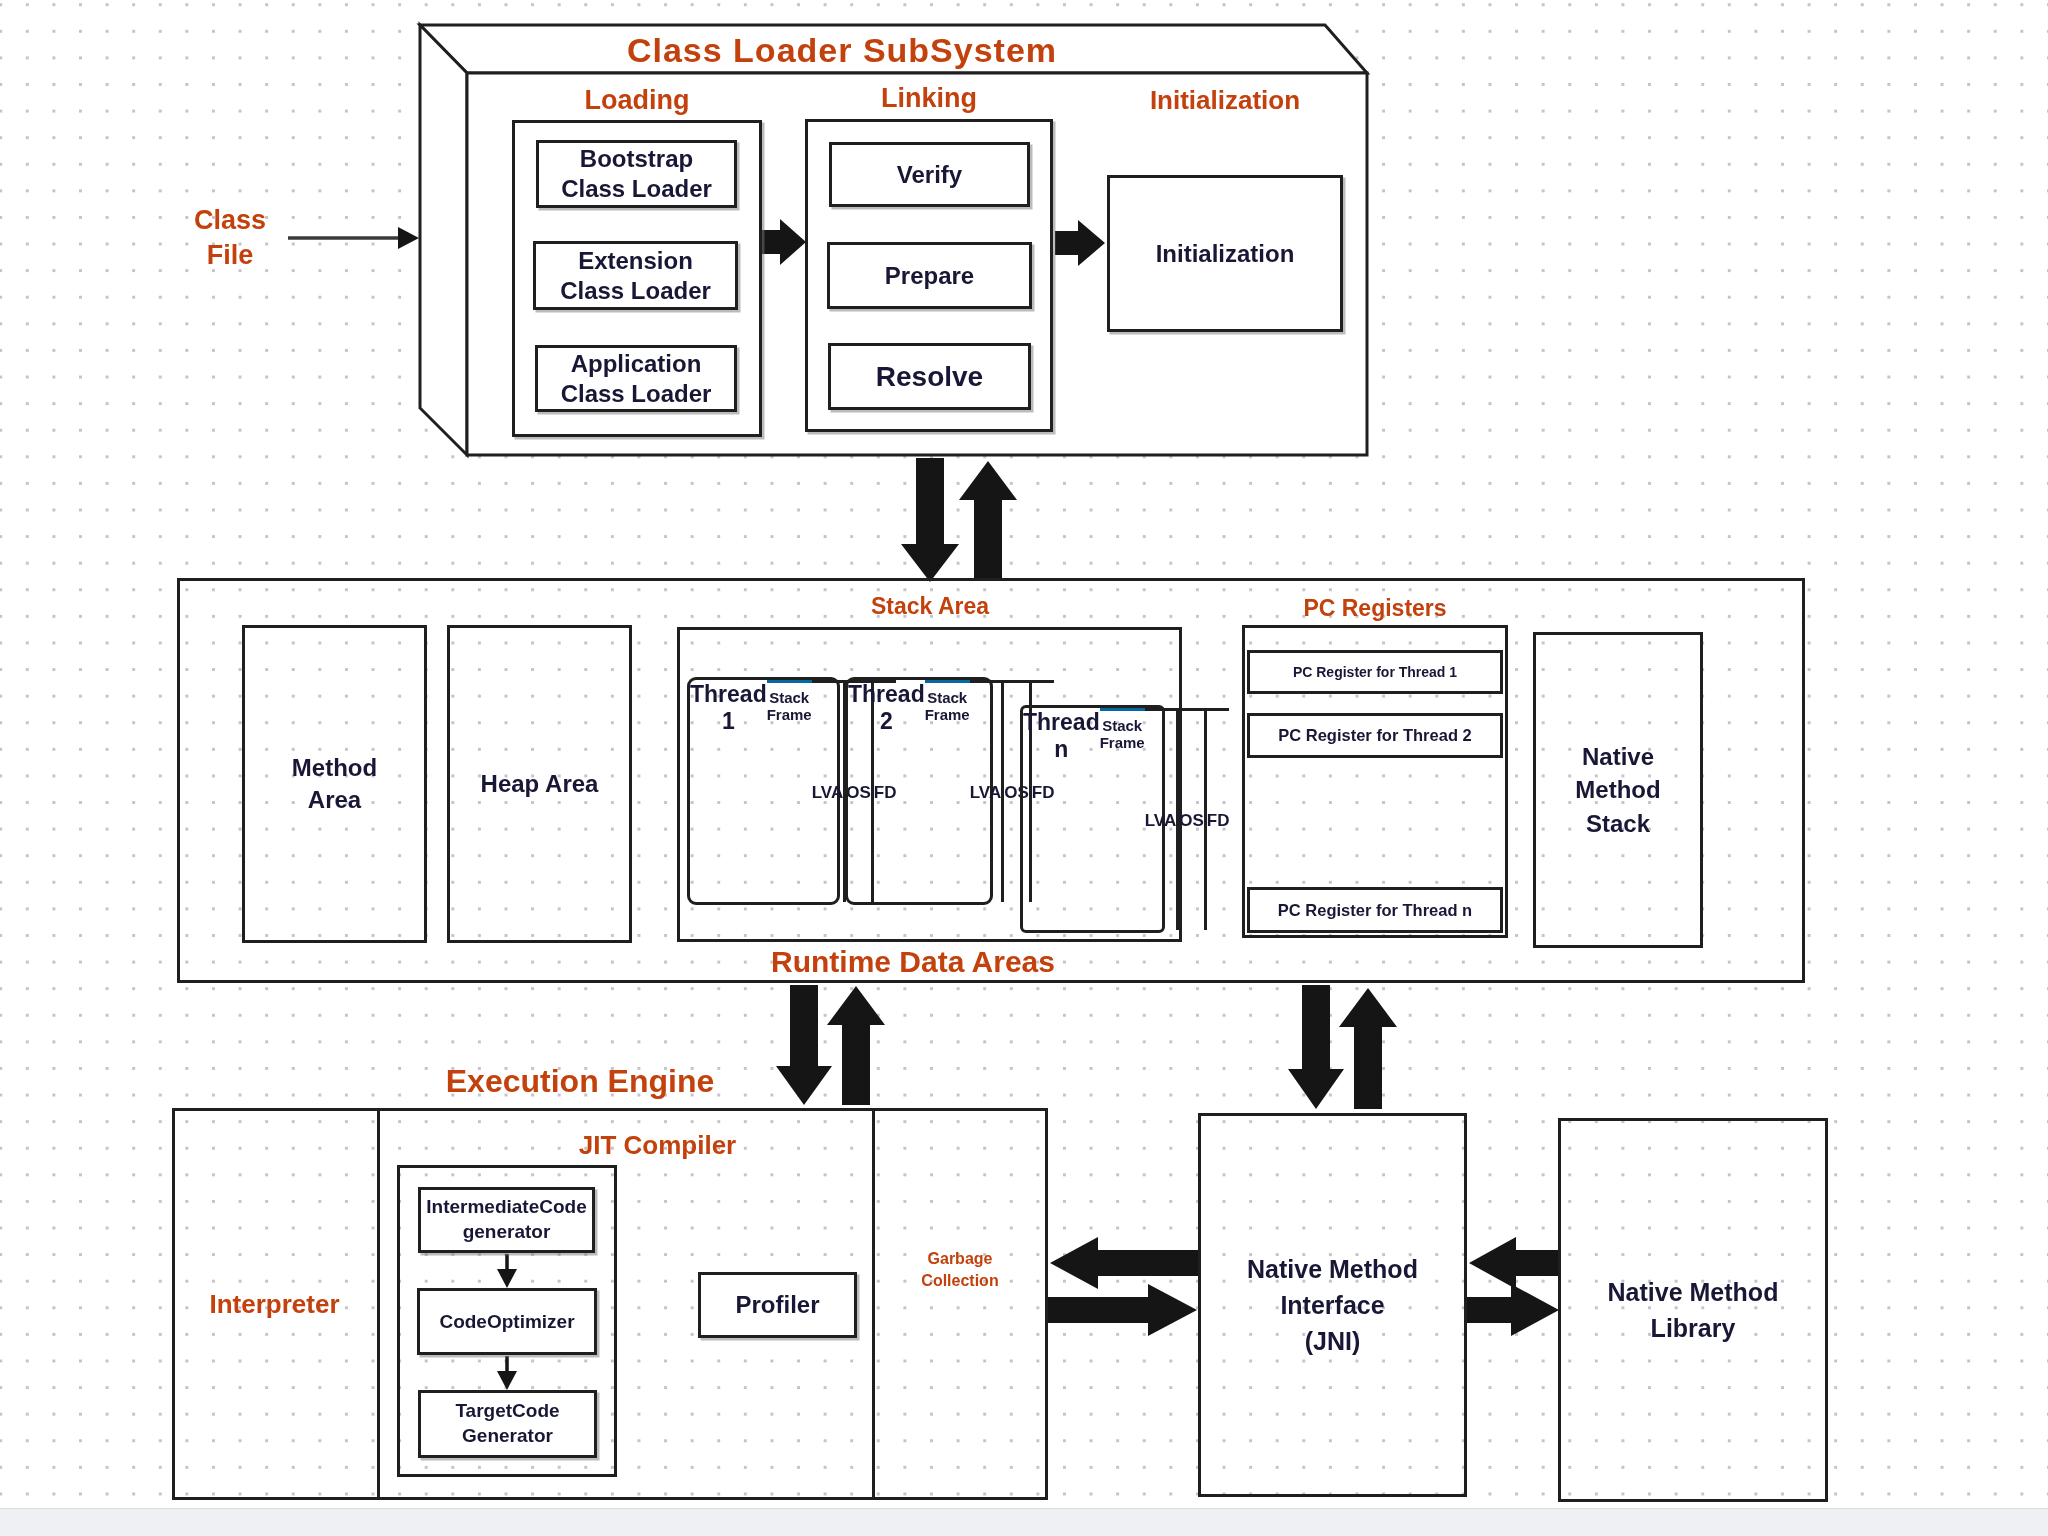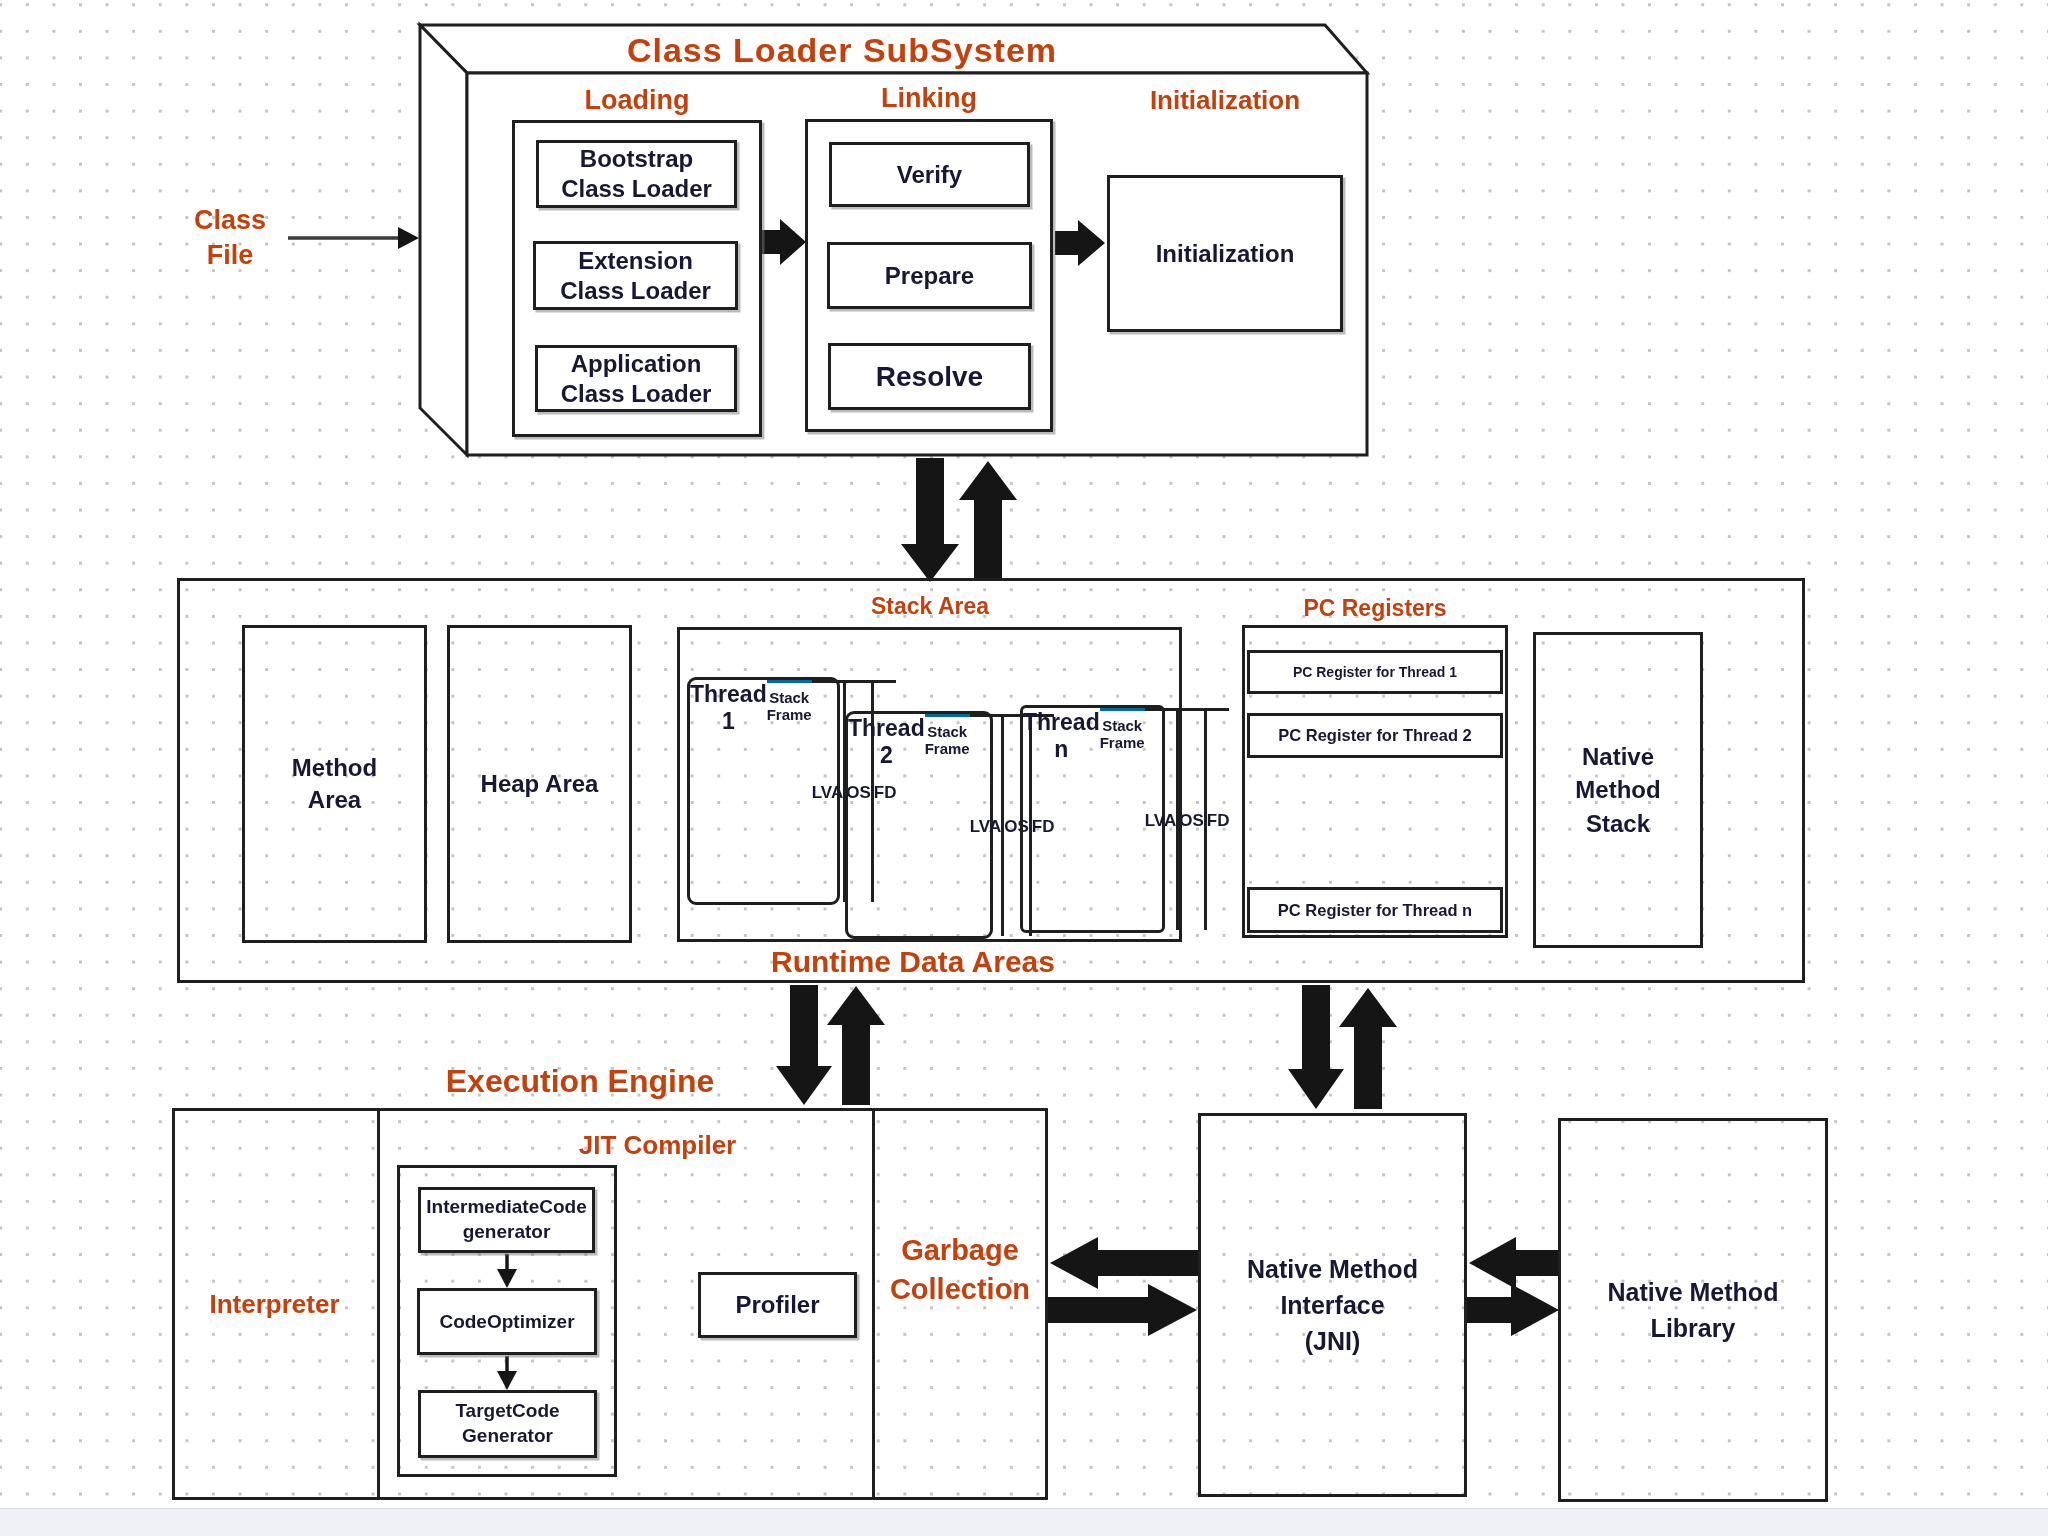--- a/index.html
+++ b/index.html
@@ -113,21 +113,21 @@
     <div class="thr-head">Thread 1</div>
     <div class="thr-r1"></div>
     <div class="thr-r2"></div>
     <div class="thr-frame">Stack Frame</div>
     <div class="thr-cells">
       <div>LVA</div>
       <div>OS</div>
       <div>FD</div>
     </div>
   </div>
-  <div class="box thr" style="left:845px;top:677px;width:148px;height:228px;margin-top:34px;">
+  <div class="box thr" style="left:845px;top:677px;width:148px;height:228px;">
     <div class="thr-head">Thread 2</div>
     <div class="thr-r1"></div>
     <div class="thr-r2"></div>
     <div class="thr-frame">Stack Frame</div>
     <div class="thr-cells">
       <div>LVA</div>
       <div>OS</div>
       <div>FD</div>
     </div>
   </div>
@@ -163,21 +163,21 @@
   <div class="lbl" style="left:540px;top:1130px;width:235px;height:30px;font-size:26px;">JIT Compiler</div>
   <div class="box" style="left:397px;top:1165px;width:220px;height:312px;"></div>
   <div class="box white shadowed" style="left:418px;top:1187px;width:177px;height:66px;font-size:19px;line-height:1.3;">IntermediateCode
 generator</div>
   <div class="box white shadowed" style="left:417px;top:1288px;width:180px;height:67px;font-size:19px;">CodeOptimizer</div>
   <div class="box white shadowed" style="left:418px;top:1390px;width:179px;height:68px;font-size:19px;line-height:1.3;">TargetCode
 Generator</div>
 
   <div class="box white shadowed" style="left:698px;top:1272px;width:159px;height:66px;font-size:24px;">Profiler</div>
 
-  <div class="lbl" style="left:872px;top:1230px;width:176px;height:80px;font-size:29px;line-height:1.35;">Garbage
+  <div class="lbl" style="left:872px;top:1230px;width:176px;height:80px;font-size:16px;line-height:1.35;">Garbage
 Collection</div>
 
   <div class="box" style="left:1198px;top:1113px;width:269px;height:384px;font-size:25px;line-height:1.45;">Native Method
 Interface
 (JNI)</div>
   <div class="box" style="left:1558px;top:1118px;width:270px;height:384px;font-size:25px;line-height:1.45;">Native Method
 Library</div>
 
   <div id="footer-strip"></div>
 </div>

